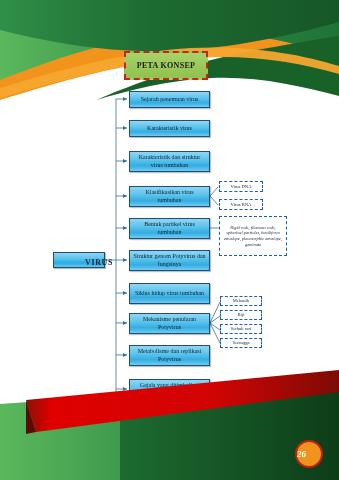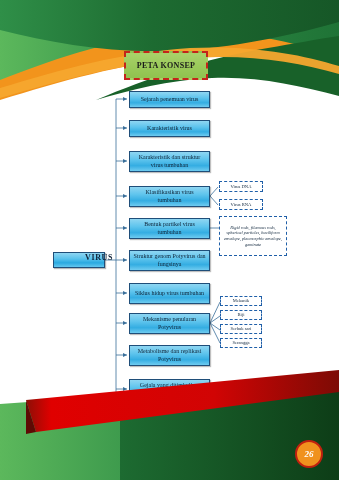--- a/index.html
+++ b/index.html
@@ -64,21 +64,21 @@
   .root-box {
     position: absolute;
     left: 53px;
     top: 252px;
     width: 52px;
     height: 16px;
     box-sizing: border-box;
     border: 1px solid #1f4e79;
     background: linear-gradient(180deg, #8fd6f2 0%, #58c2ec 42%, #2aa9e0 70%, #63c7ef 100%);
     display: flex;
-    align-items: flex-start;
+    align-items: flex-end;
     justify-content: center;
     box-shadow: 1px 1px 1px rgba(0,0,0,0.28);
     padding-left: 40px;
   }
   .root-box span {
     font-family: "Liberation Serif", serif;
     font-weight: bold;
     font-size: 8px;
     color: #10243a;
     letter-spacing: 0.6px;
@@ -135,21 +135,20 @@
     position: absolute;
     right: 16px;
     bottom: 12px;
     width: 24px;
     height: 24px;
     border-radius: 50%;
     background: #f0921e;
     border: 2px solid #c0200f;
     display: flex;
     align-items: center;
-    justify-content: center;
     font-style: italic;
   }
   .page-num span {
     font-family: "Liberation Serif", serif;
     font-size: 9px;
     font-weight: bold;
     color: #ffffff;
   }
 </style>
 </head>

